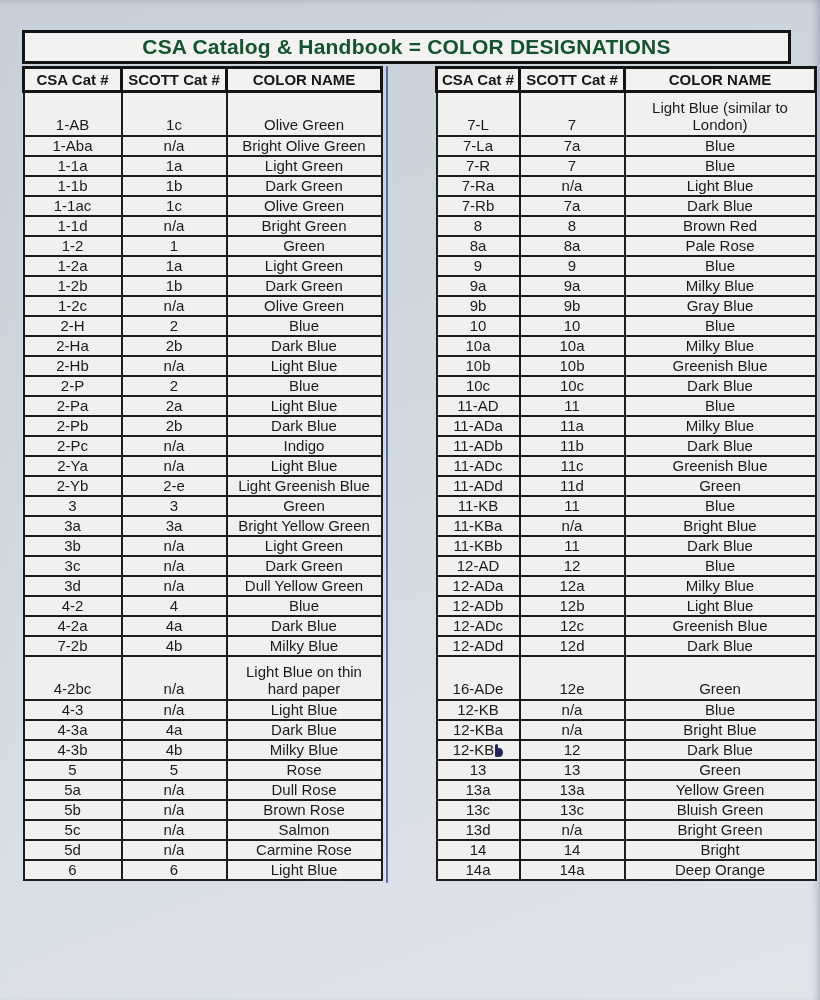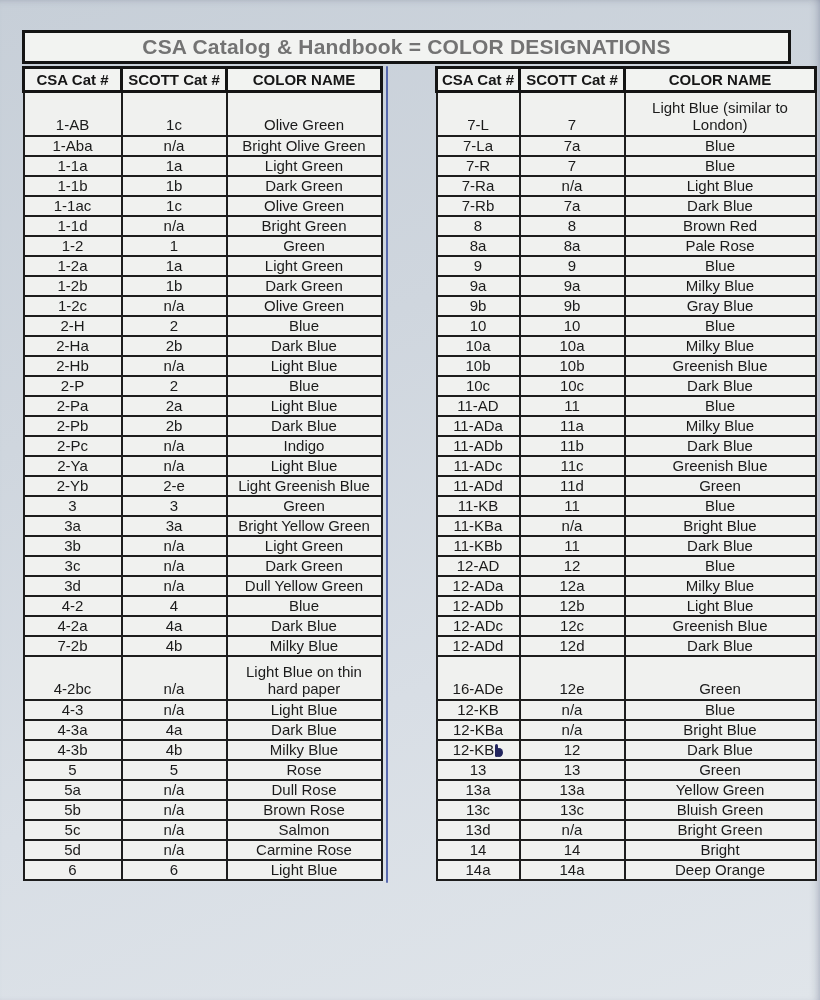--- a/index.html
+++ b/index.html
@@ -9,21 +9,21 @@
     background:linear-gradient(160deg,#c7cfd8 0%,#cfd6de 35%,#d8dee5 65%,#e0e5ea 100%);
   }
   .page-shade{
     position:absolute;inset:0;pointer-events:none;
     box-shadow:inset -7px 0 10px -6px rgba(45,55,95,.35), inset 0 6px 10px -8px rgba(90,100,120,.35);
   }
   .doc{position:absolute;left:22px;top:30px;width:769px;}
   .title-box{
     border:3px solid #141414;background:#f2f3f1;height:28px;
     display:flex;align-items:center;justify-content:center;
-    font-weight:bold;font-size:21px;color:#737373;letter-spacing:.2px;
+    font-weight:bold;font-size:21px;color:#14532d;letter-spacing:.2px;
   }
   .tables{display:flex;margin-top:2px;align-items:flex-start;gap:10px;}
   .table-wrap{position:relative;}
   .table-wrap.left::after{ 
     content:"";position:absolute;top:0;bottom:-2px;right:-5px;width:2px;
     background:#4356a5;opacity:.85;border-radius:1px;
   }
   .gap-col{width:32px;flex:0 0 32px;}
   table{border-collapse:collapse;table-layout:fixed;}
   table.left{width:358px;}

